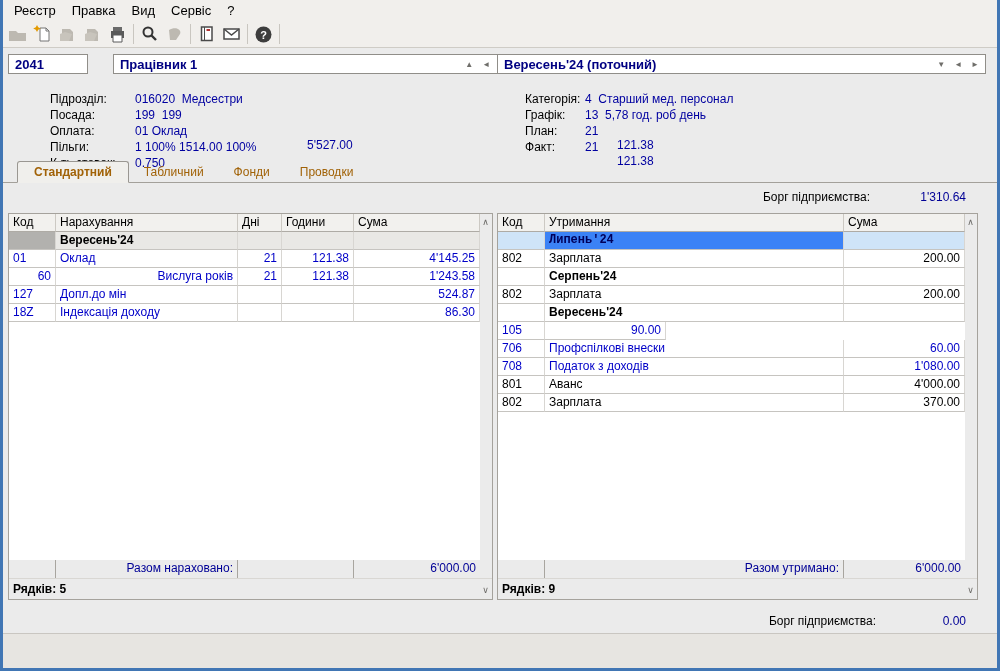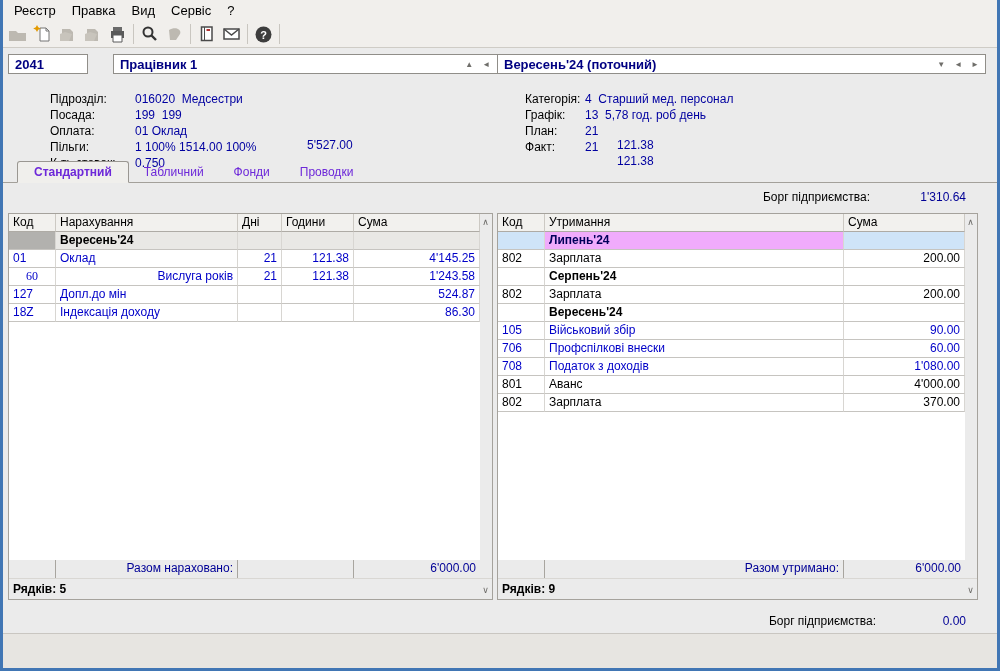--- a/index.html
+++ b/index.html
@@ -41,21 +41,21 @@
 
   
   .info-row { position:absolute; height:16px; font-size:12px; white-space:pre; }
   .ilabel { display:inline-block; color:#000; }
   .ivalue { color:#0000a0; }
   .iextra { position:absolute; color:#0000a0; }
 
   
   .tabstrip { position:absolute; left:0; top:159px; right:0; height:24px; display:flex; align-items:flex-end; padding-left:14px;
               border-bottom:1px solid #a3a09a; }
-  .tab { font-size:12px; color:#6d28d9; padding:3px 15px; position:relative; }
+  .tab { font-size:12px; color:#a16207; padding:3px 15px; position:relative; }
   .tab.active { background:#f0efec; border:1px solid #9a9792; border-bottom:1px solid #f0efec; border-radius:3px 3px 0 0;
                 font-weight:bold; margin-bottom:-1px; padding:3px 16px; }
 
   .debt-label { position:absolute; font-size:12px; color:#000; }
   .debt-value { position:absolute; font-size:12px; color:#000096; }
 
   
   .panel { position:absolute; top:213px; height:387px; background:#ebebeb; border:1px solid #a5a29c; }
   #panelL { left:5px;  width:485px; }
   #panelR { left:494px; width:481px; }
@@ -64,21 +64,21 @@
   .trow { display:flex; height:18px; }
   .tcell { height:18px; padding:0 4px; font-size:12px; line-height:17px; overflow:hidden; white-space:nowrap;
            border-right:1px solid #d8d6d2; border-bottom:1px solid #c6c4c0; background:#fff; }
   .thead .tcell { background:#f2f1ee; color:#000; border-right-color:#ccc9c3; border-bottom-color:#aeaba5; }
   .c-blue { color:#0000c8; }
   .c-black { color:#000; }
   .group-gray .tcell { background:#e9e8e5; font-weight:bold; color:#000; }
   .group-gray .tcell.first { background:#b2b1ae; }
   .group-white .tcell { background:#fff; font-weight:bold; color:#000; }
   .sel .tcell { background:#cfe4f8; }
-  .sel .tcell.main { background:#f0abfc; color:#00005a; font-weight:bold; }
+  .sel .tcell.main { background:#3b82f6; color:#00005a; font-weight:bold;font-family:Liberation Mono, monospace; }
 
   .filler { position:absolute; left:0; background:#fff; }
   .total-row { position:absolute; bottom:21px; left:0; height:18px; display:flex; background:#ebebeb; }
   .tot-cell { height:18px; padding:0 4px; font-size:12px; line-height:17px; text-align:right; color:#000096;
               border-right:1px solid #a8a59f; }
   .tot-cell.val { border-right:none; }
   .status-row { position:absolute; left:0; right:0; bottom:0; height:21px; background:#ebebeb; border-top:1px solid #d9d7d3;
                 font-size:12px; font-weight:bold; color:#000; padding:3px 0 0 4px; }
   .scroll-strip { position:absolute; right:0; top:0; bottom:0; width:13px; }
   .scroll-up, .scroll-down { position:absolute; left:1px; width:11px; text-align:center; font-size:9px; color:#6c6b68; }
@@ -253,21 +253,21 @@
             <div class="tcell" style="width: 126px; text-align: right;"></div>
           </div>
           <div class="trow datarow">
             <div class="tcell first c-blue" style="width: 47px; text-align: left;">01</div>
             <div class="tcell main c-blue" style="width: 182px; text-align: left;">Оклад</div>
             <div class="tcell c-blue" style="width: 44px; text-align: right;">21</div>
             <div class="tcell c-blue" style="width: 72px; text-align: right;">121.38</div>
             <div class="tcell c-blue" style="width: 126px; text-align: right;">4'145.25</div>
           </div>
           <div class="trow datarow">
-            <div class="tcell first c-blue" style="width: 47px; text-align: center; font-family: Liberation Serif, serif;">60</div>
+            <div class="tcell first c-blue" style="width: 47px; text-align: right;">60</div>
             <div class="tcell main c-blue" style="width: 182px; text-align: right;">Вислуга років</div>
             <div class="tcell c-blue" style="width: 44px; text-align: right;">21</div>
             <div class="tcell c-blue" style="width: 72px; text-align: right;">121.38</div>
             <div class="tcell c-blue" style="width: 126px; text-align: right;">1'243.58</div>
           </div>
           <div class="trow datarow">
             <div class="tcell first c-blue" style="width: 47px; text-align: left;">127</div>
             <div class="tcell main c-blue" style="width: 182px; text-align: left;">Допл.до мін</div>
             <div class="tcell c-blue" style="width: 44px; text-align: right;"></div>
             <div class="tcell c-blue" style="width: 72px; text-align: right;"></div>
@@ -322,21 +322,20 @@
             <div class="tcell main c-black" style="width: 299px; text-align: left;">Зарплата</div>
             <div class="tcell c-black" style="width: 121px; text-align: right;">200.00</div>
           </div>
           <div class="trow group-white">
             <div class="tcell first" style="width: 47px; text-align: left;"></div>
             <div class="tcell main" style="width: 299px; text-align: left;">Вересень'24</div>
             <div class="tcell" style="width: 121px; text-align: right;"></div>
           </div>
           <div class="trow datarow">
             <div class="tcell first c-blue" style="width: 47px; text-align: left;">105</div>
-            <div class="tcell main c-blue" style="width: 299px; text-align: left;">Військовий збір</div>
             <div class="tcell c-blue" style="width: 121px; text-align: right;">90.00</div>
           </div>
           <div class="trow datarow">
             <div class="tcell first c-blue" style="width: 47px; text-align: left;">706</div>
             <div class="tcell main c-blue" style="width: 299px; text-align: left;">Профспілкові внески</div>
             <div class="tcell c-blue" style="width: 121px; text-align: right;">60.00</div>
           </div>
           <div class="trow datarow">
             <div class="tcell first c-blue" style="width: 47px; text-align: left;">708</div>
             <div class="tcell main c-blue" style="width: 299px; text-align: left;">Податок з доходів</div>

